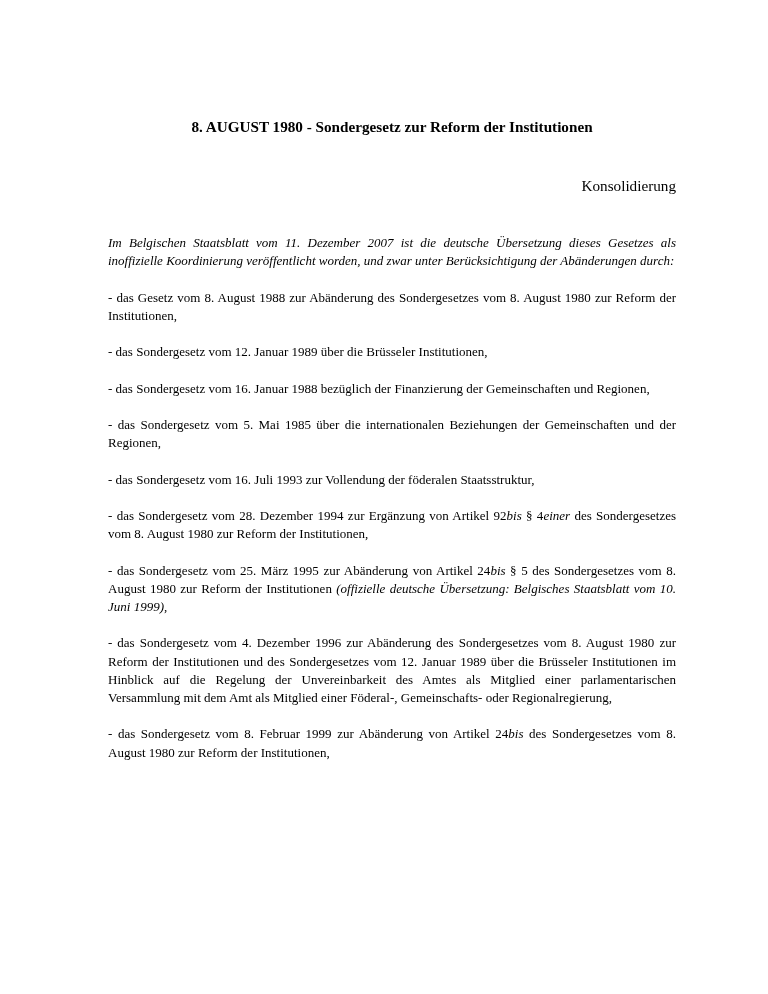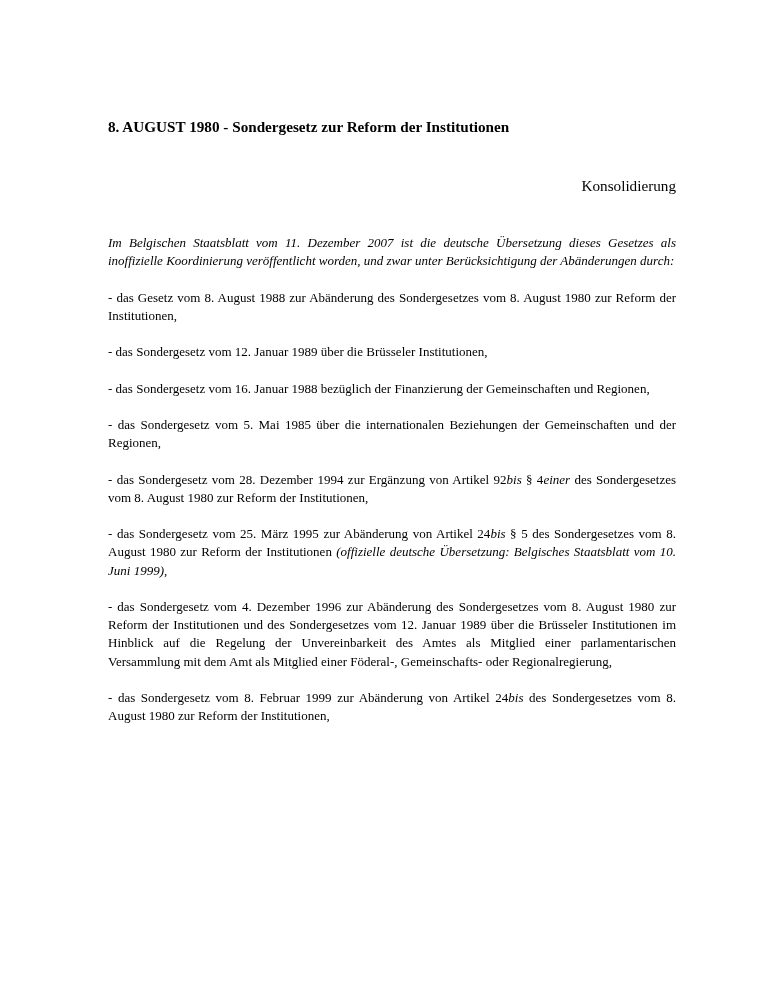--- a/index.html
+++ b/index.html
@@ -19,20 +19,21 @@
       position: absolute;
       left: 108px;
       top: 0;
       width: 568px;
     }
     .title {
       position: absolute;
       top: 118px;
       left: 0;
       width: 568px;
+      text-align: center;
       font-weight: bold;
       font-size: 15.2px;
       line-height: 18px;
       white-space: nowrap;
     }
     .subtitle {
       position: absolute;
       top: 177px;
       left: 0;
       width: 568px;
@@ -64,20 +65,21 @@
   <div class="title">8. AUGUST 1980 - Sondergesetz zur Reform der Institutionen</div>
   <div class="subtitle">Konsolidierung</div>
 
   <div class="content">
     <p class="para intro">Im Belgischen Staatsblatt vom 11. Dezember 2007 ist die deutsche Übersetzung dieses Gesetzes als inoffizielle Koordinierung veröffentlicht worden, und zwar unter Berücksichtigung der Abänderungen durch:</p>
 
     <p class="para">- das Gesetz vom 8. August 1988 zur Abänderung des Sondergesetzes vom 8. August 1980 zur Reform der Institutionen,</p>
     <p class="para">- das Sondergesetz vom 12. Januar 1989 über die Brüsseler Institutionen,</p>
     <p class="para">- das Sondergesetz vom 16. Januar 1988 bezüglich der Finanzierung der Gemeinschaften und Regionen,</p>
     <p class="para">- das Sondergesetz vom 5. Mai 1985 über die internationalen Beziehungen der Gemeinschaften und der Regionen,</p>
+    <p class="para">- das Sondergesetz vom 16. Juli 1993 zur Vollendung der föderalen Staatsstruktur,</p>
 
     <p class="para"><span>- das Sondergesetz vom 28. Dezember 1994 zur Ergänzung von Artikel 92</span><span class="it">bis</span><span> § 4</span><span class="it">einer</span><span> des Sondergesetzes vom 8. August 1980 zur Reform der Institutionen,</span></p>
 
 
     <p class="para"><span>- das Sondergesetz vom 25. März 1995 zur Abänderung von Artikel 24</span><span class="it">bis</span><span> § 5 des Sondergesetzes vom 8. August 1980 zur Reform der Institutionen </span><span class="it">(offizielle deutsche Übersetzung: Belgisches Staatsblatt vom 10. Juni 1999)</span><span>,</span></p>
 
     <p class="para">- das Sondergesetz vom 4. Dezember 1996 zur Abänderung des Sondergesetzes vom 8. August 1980 zur Reform der Institutionen und des Sondergesetzes vom 12. Januar 1989 über die Brüsseler Institutionen im Hinblick auf die Regelung der Unvereinbarkeit des Amtes als Mitglied einer parlamentarischen Versammlung mit dem Amt als Mitglied einer Föderal-, Gemeinschafts- oder Regionalregierung,</p>
 
     <p class="para"><span>- das Sondergesetz vom 8. Februar 1999 zur Abänderung von Artikel 24</span><span class="it">bis</span><span> des Sondergesetzes vom 8. August 1980 zur Reform der Institutionen,</span></p>
 

